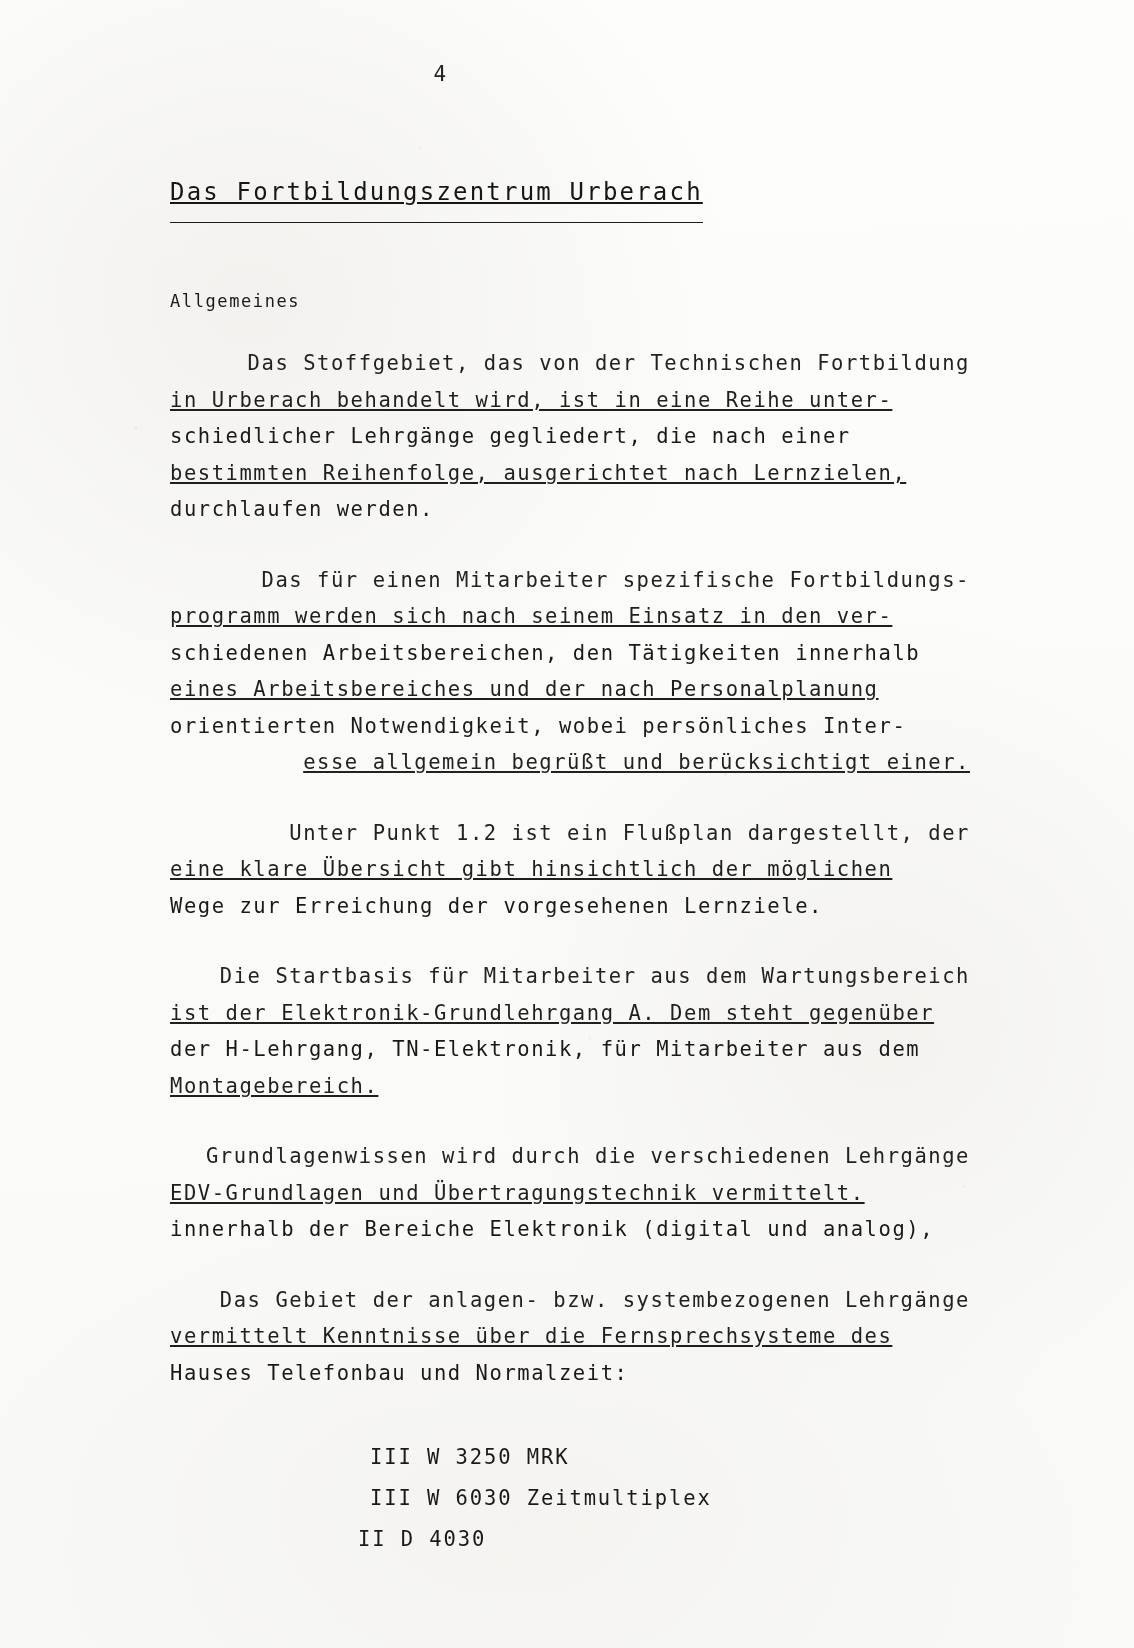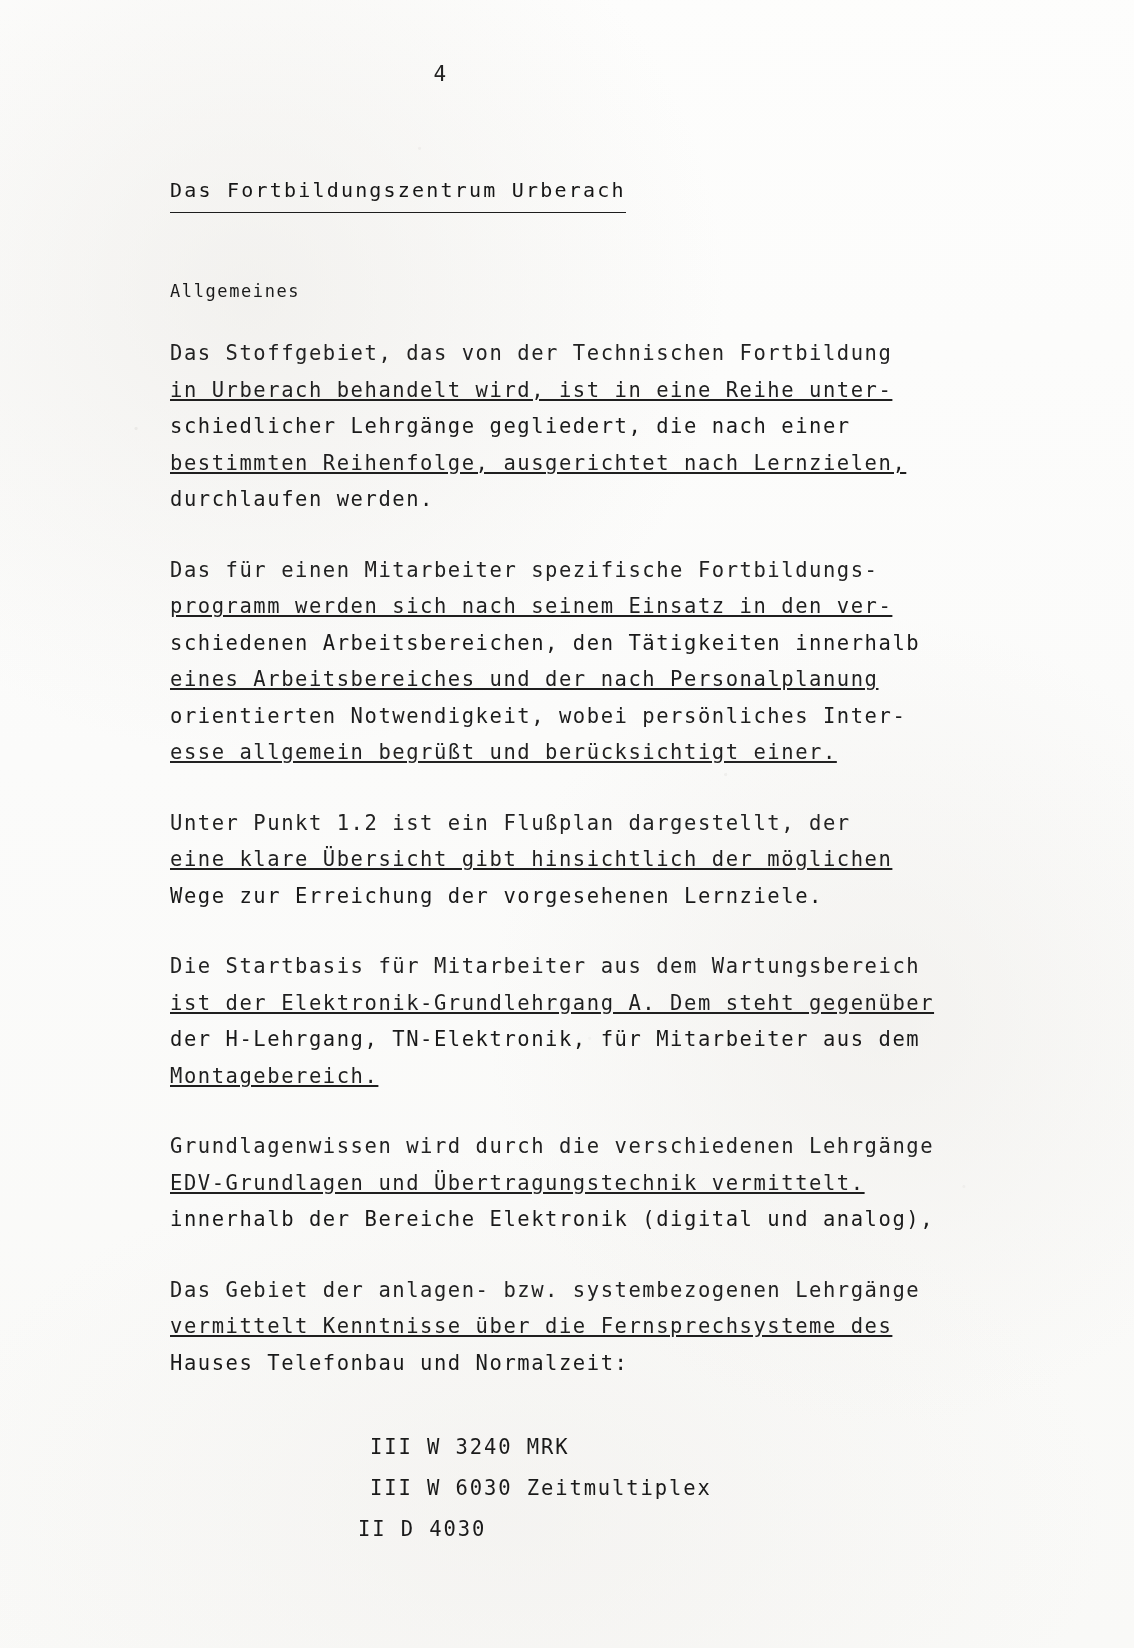--- a/index.html
+++ b/index.html
@@ -47,27 +47,28 @@
   }
 
   .content {
     position: absolute;
     left: 170px;
     top: 178px;
     width: 800px;
   }
 
   .doc-heading {
-    font-size: 20px;
+    font-size: 24px;
     letter-spacing: 2.2px;
     color: #161616;
     display: inline-block;
     border-bottom: 1.6px solid #1d1d1d;
-    padding-bottom: 10px;
+    padding-bottom: 16px;
     white-space: pre;
+    text-decoration: underline;
   }
 
   .section-label {
     margin-top: 68px;
     font-size: 17px;
     letter-spacing: 1.6px;
     color: #1a1a1a;
     white-space: pre;
   }
 
@@ -79,21 +80,21 @@
     color: #1c1c1c;
   }
   .para .line {
     white-space: pre;
     display: block;
   }
 
   
   .para .line:nth-child(2n)   { color: #1f1f1f; text-decoration: underline; }
   .para .line:nth-child(3n)   { color: #191919; }
-  .para .line:nth-child(5n+1) { color: #222222; }
+  .para .line:nth-child(5n+1) { color: #222222; text-align: right; }
 
   .code-list {
     margin-top: 46px;
     font-size: 20.5px;
     letter-spacing: 1.9px;
     line-height: 41px;
     padding-left: 200px;
   }
   .code-list .code-line {
     white-space: pre;
@@ -155,19 +156,19 @@
       <span class="line">innerhalb der Bereiche Elektronik (digital und analog),</span>
     </div>
 
     <div class="para">
       <span class="line">Das Gebiet der anlagen- bzw. systembezogenen Lehrgänge</span>
       <span class="line">vermittelt Kenntnisse über die Fernsprechsysteme des</span>
       <span class="line">Hauses Telefonbau und Normalzeit:</span>
     </div>
 
     <div class="code-list">
-      <span class="code-line">III W 3240 MRK</span>
+      <span class="code-line">III W 3250 MRK</span>
       <span class="code-line">III W 6030 Zeitmultiplex</span>
       <span class="code-line shift-left">II D 4030</span>
     </div>
 
   </div>
 </div>
 
 </body></html>

